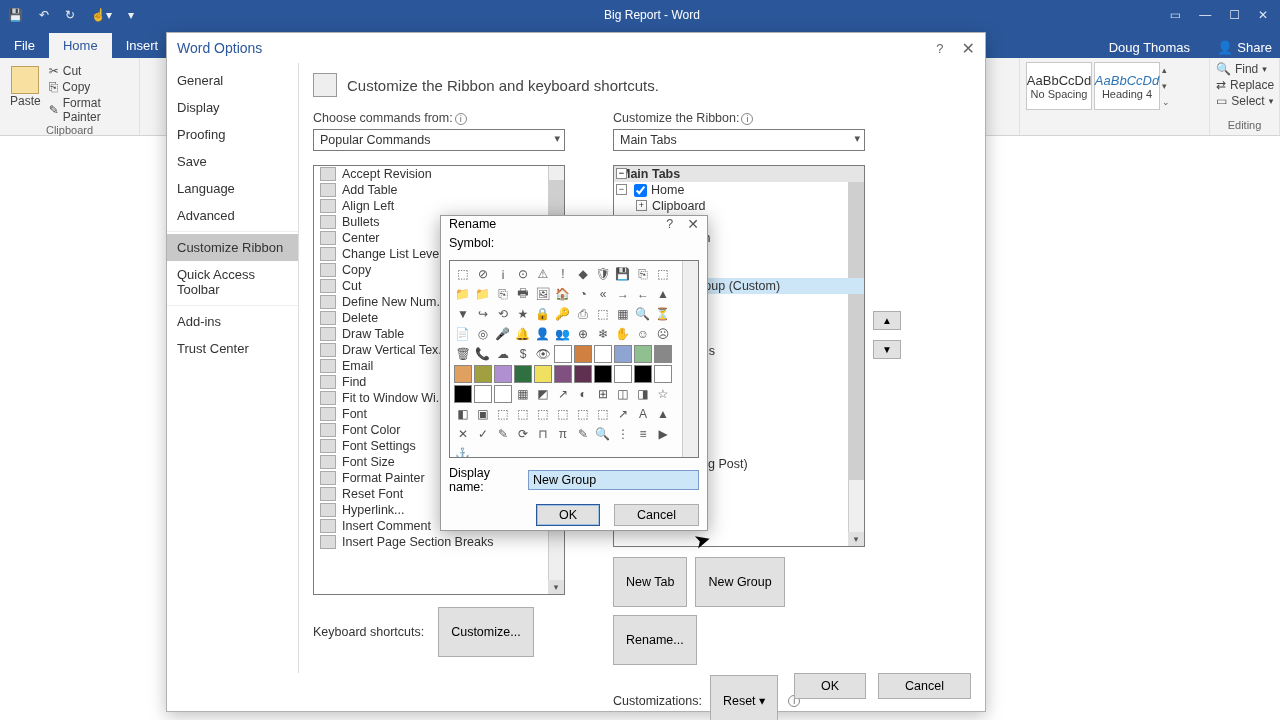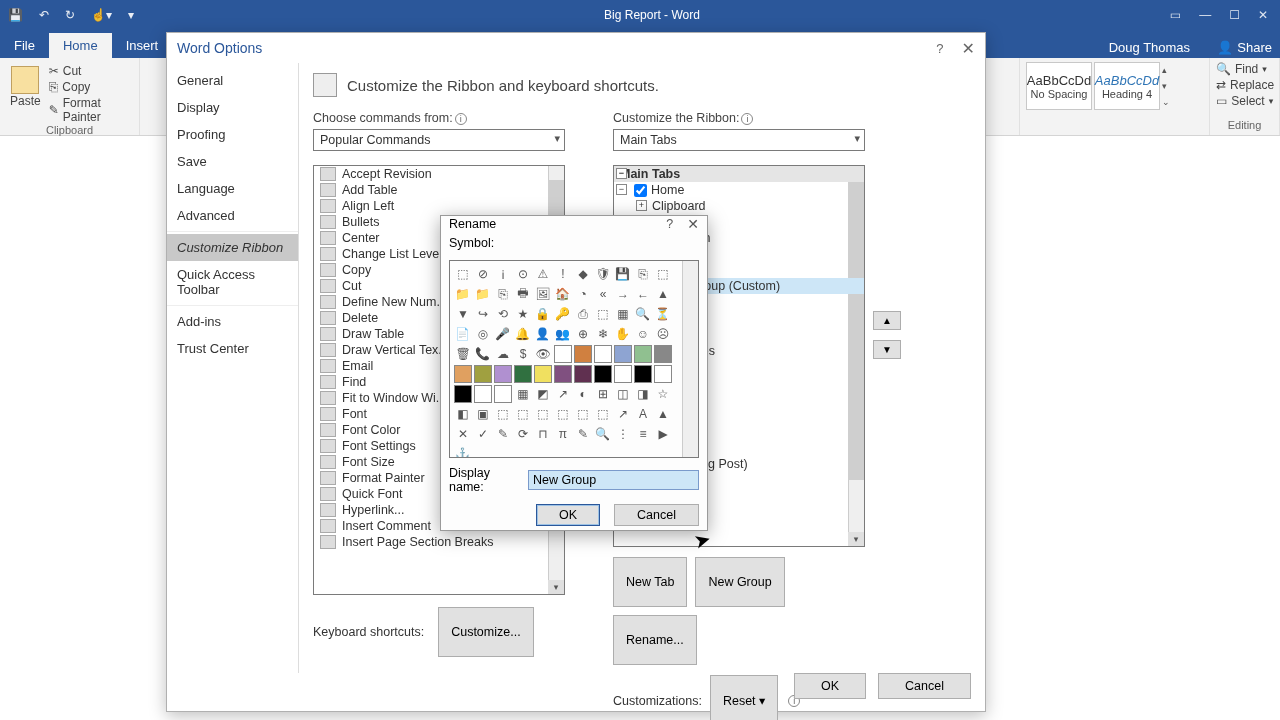--- a/index.html
+++ b/index.html
@@ -46,21 +46,21 @@
   background:#fff; border:1px solid #b0b0b0; box-shadow:0 4px 16px rgba(0,0,0,0.25);
 }
 .wo-title { height:30px; display:flex; align-items:center; padding:0 10px; font-size:14px; color:#2b579a; border-bottom: 0; }
 .wo-title .sp { flex:1;}
 .wo-title .help { margin-right:18px; color:#666; font-size:13px;}
 .wo-title .close { color:#666; font-size:16px;}
 .wo-body { display:flex; height:610px; }
 .wo-sidebar { width:132px; border-right:1px solid #ddd; background:#fff; font-size:13px; padding-top:4px;}
 .wo-sidebar div { padding:6px 10px; color:#333; cursor:pointer;}
 .wo-sidebar div.sep { border-bottom:1px solid #eee; margin:2px 0; padding:0;}
-.wo-sidebar div.active { background:#c8c8c8;font-style:italic;}
+.wo-sidebar div.active { background:#c8c8c8;}
 .wo-main { flex:1; padding:10px 14px; font-size:12.5px; color:#333; position:relative;}
 .wo-heading { display:flex; align-items:center; gap:10px; margin-bottom:14px;}
 .wo-heading .icon { width:24px; height:24px; border:1px solid #999; background:#eee;}
 .wo-heading .txt { font-size:15px; color:#444;}
 .two-col { display:flex; gap:24px; }
 .col { flex:1; display:flex; flex-direction:column; }
 .field-label { margin-bottom:4px; color:#444;}
 .dropdown { height:22px; border:1px solid #7a7a7a; background:#fff; display:flex; align-items:center; padding:0 6px; font-size:12.5px; position:relative;}
 .dropdown::after { content:"▾"; position:absolute; right:4px; top:2px; color:#555; font-size:11px;}
 .listbox { margin-top:14px; border:1px solid #7a7a7a; height:430px; background:#fff; overflow:hidden; position:relative;}
@@ -323,21 +323,21 @@
               <div class="list-item">
                 <span class="ico"></span>
                 <span>Font Size</span>
               </div>
               <div class="list-item">
                 <span class="ico"></span>
                 <span>Format Painter</span>
               </div>
               <div class="list-item">
                 <span class="ico"></span>
-                <span>Quick Font</span>
+                <span>Reset Font</span>
               </div>
               <div class="list-item">
                 <span class="ico"></span>
                 <span>Hyperlink...</span>
               </div>
               <div class="list-item">
                 <span class="ico"></span>
                 <span>Insert Comment</span>
               </div>
               <div class="list-item">

